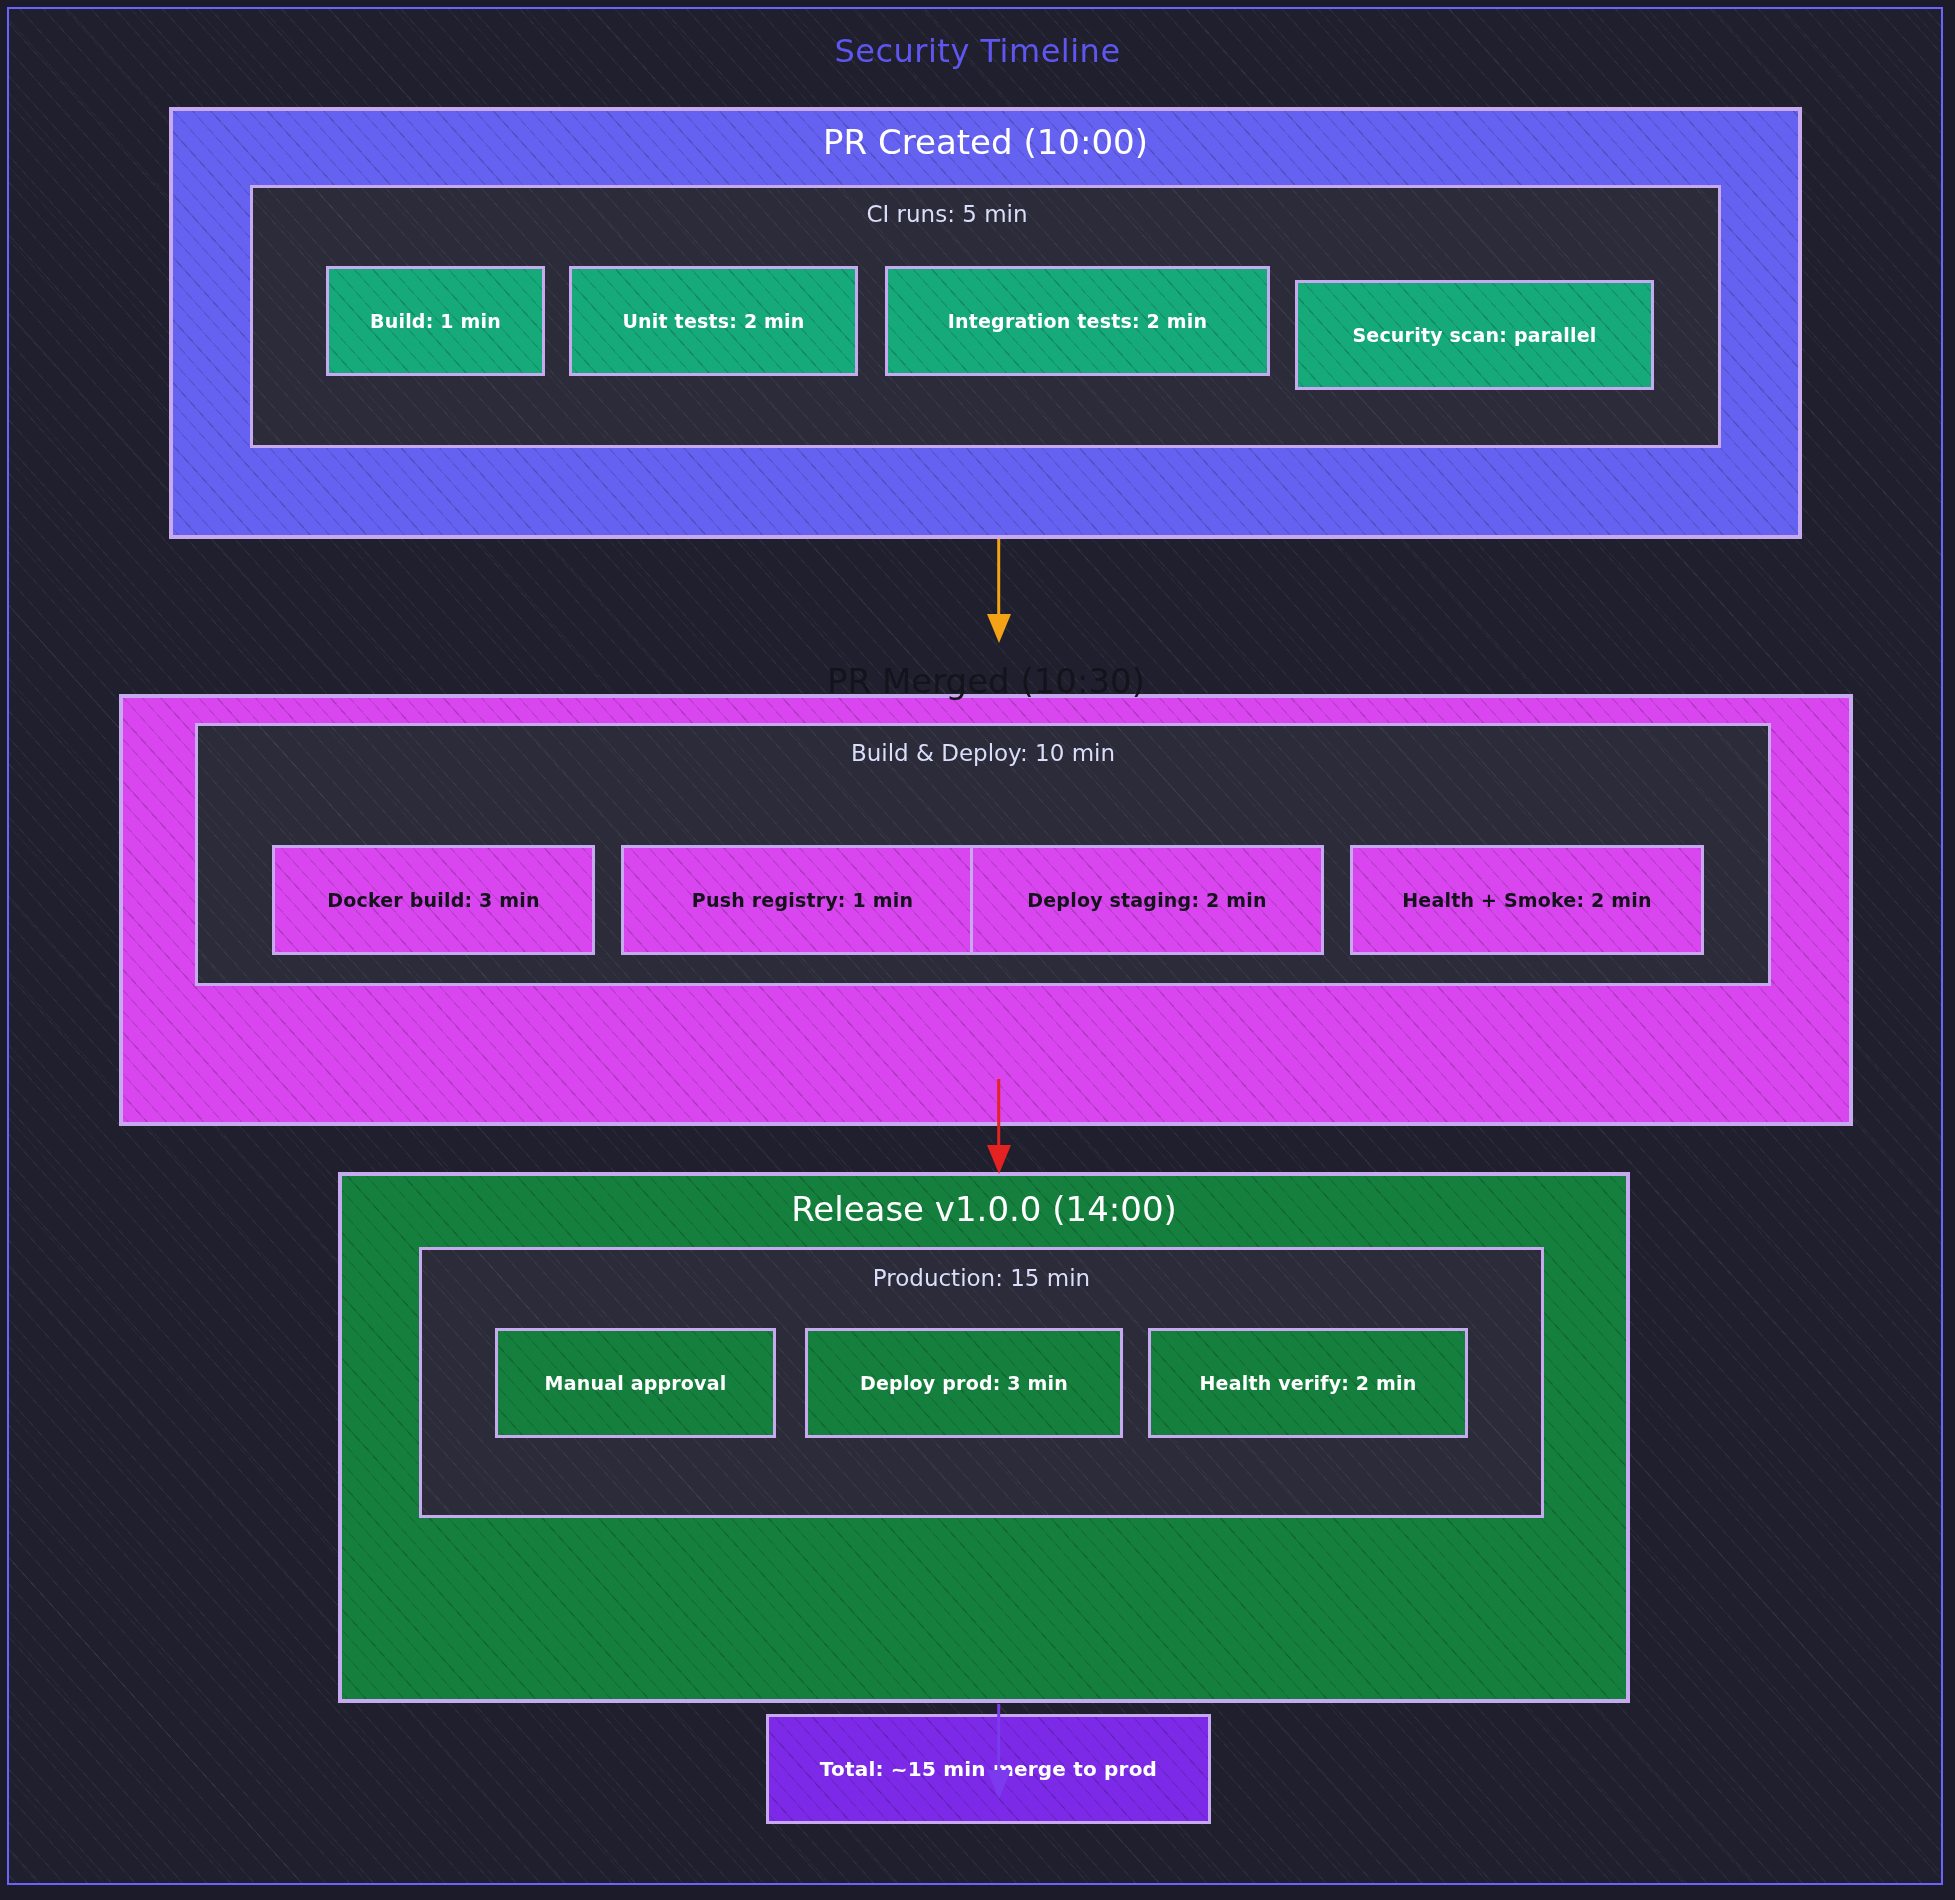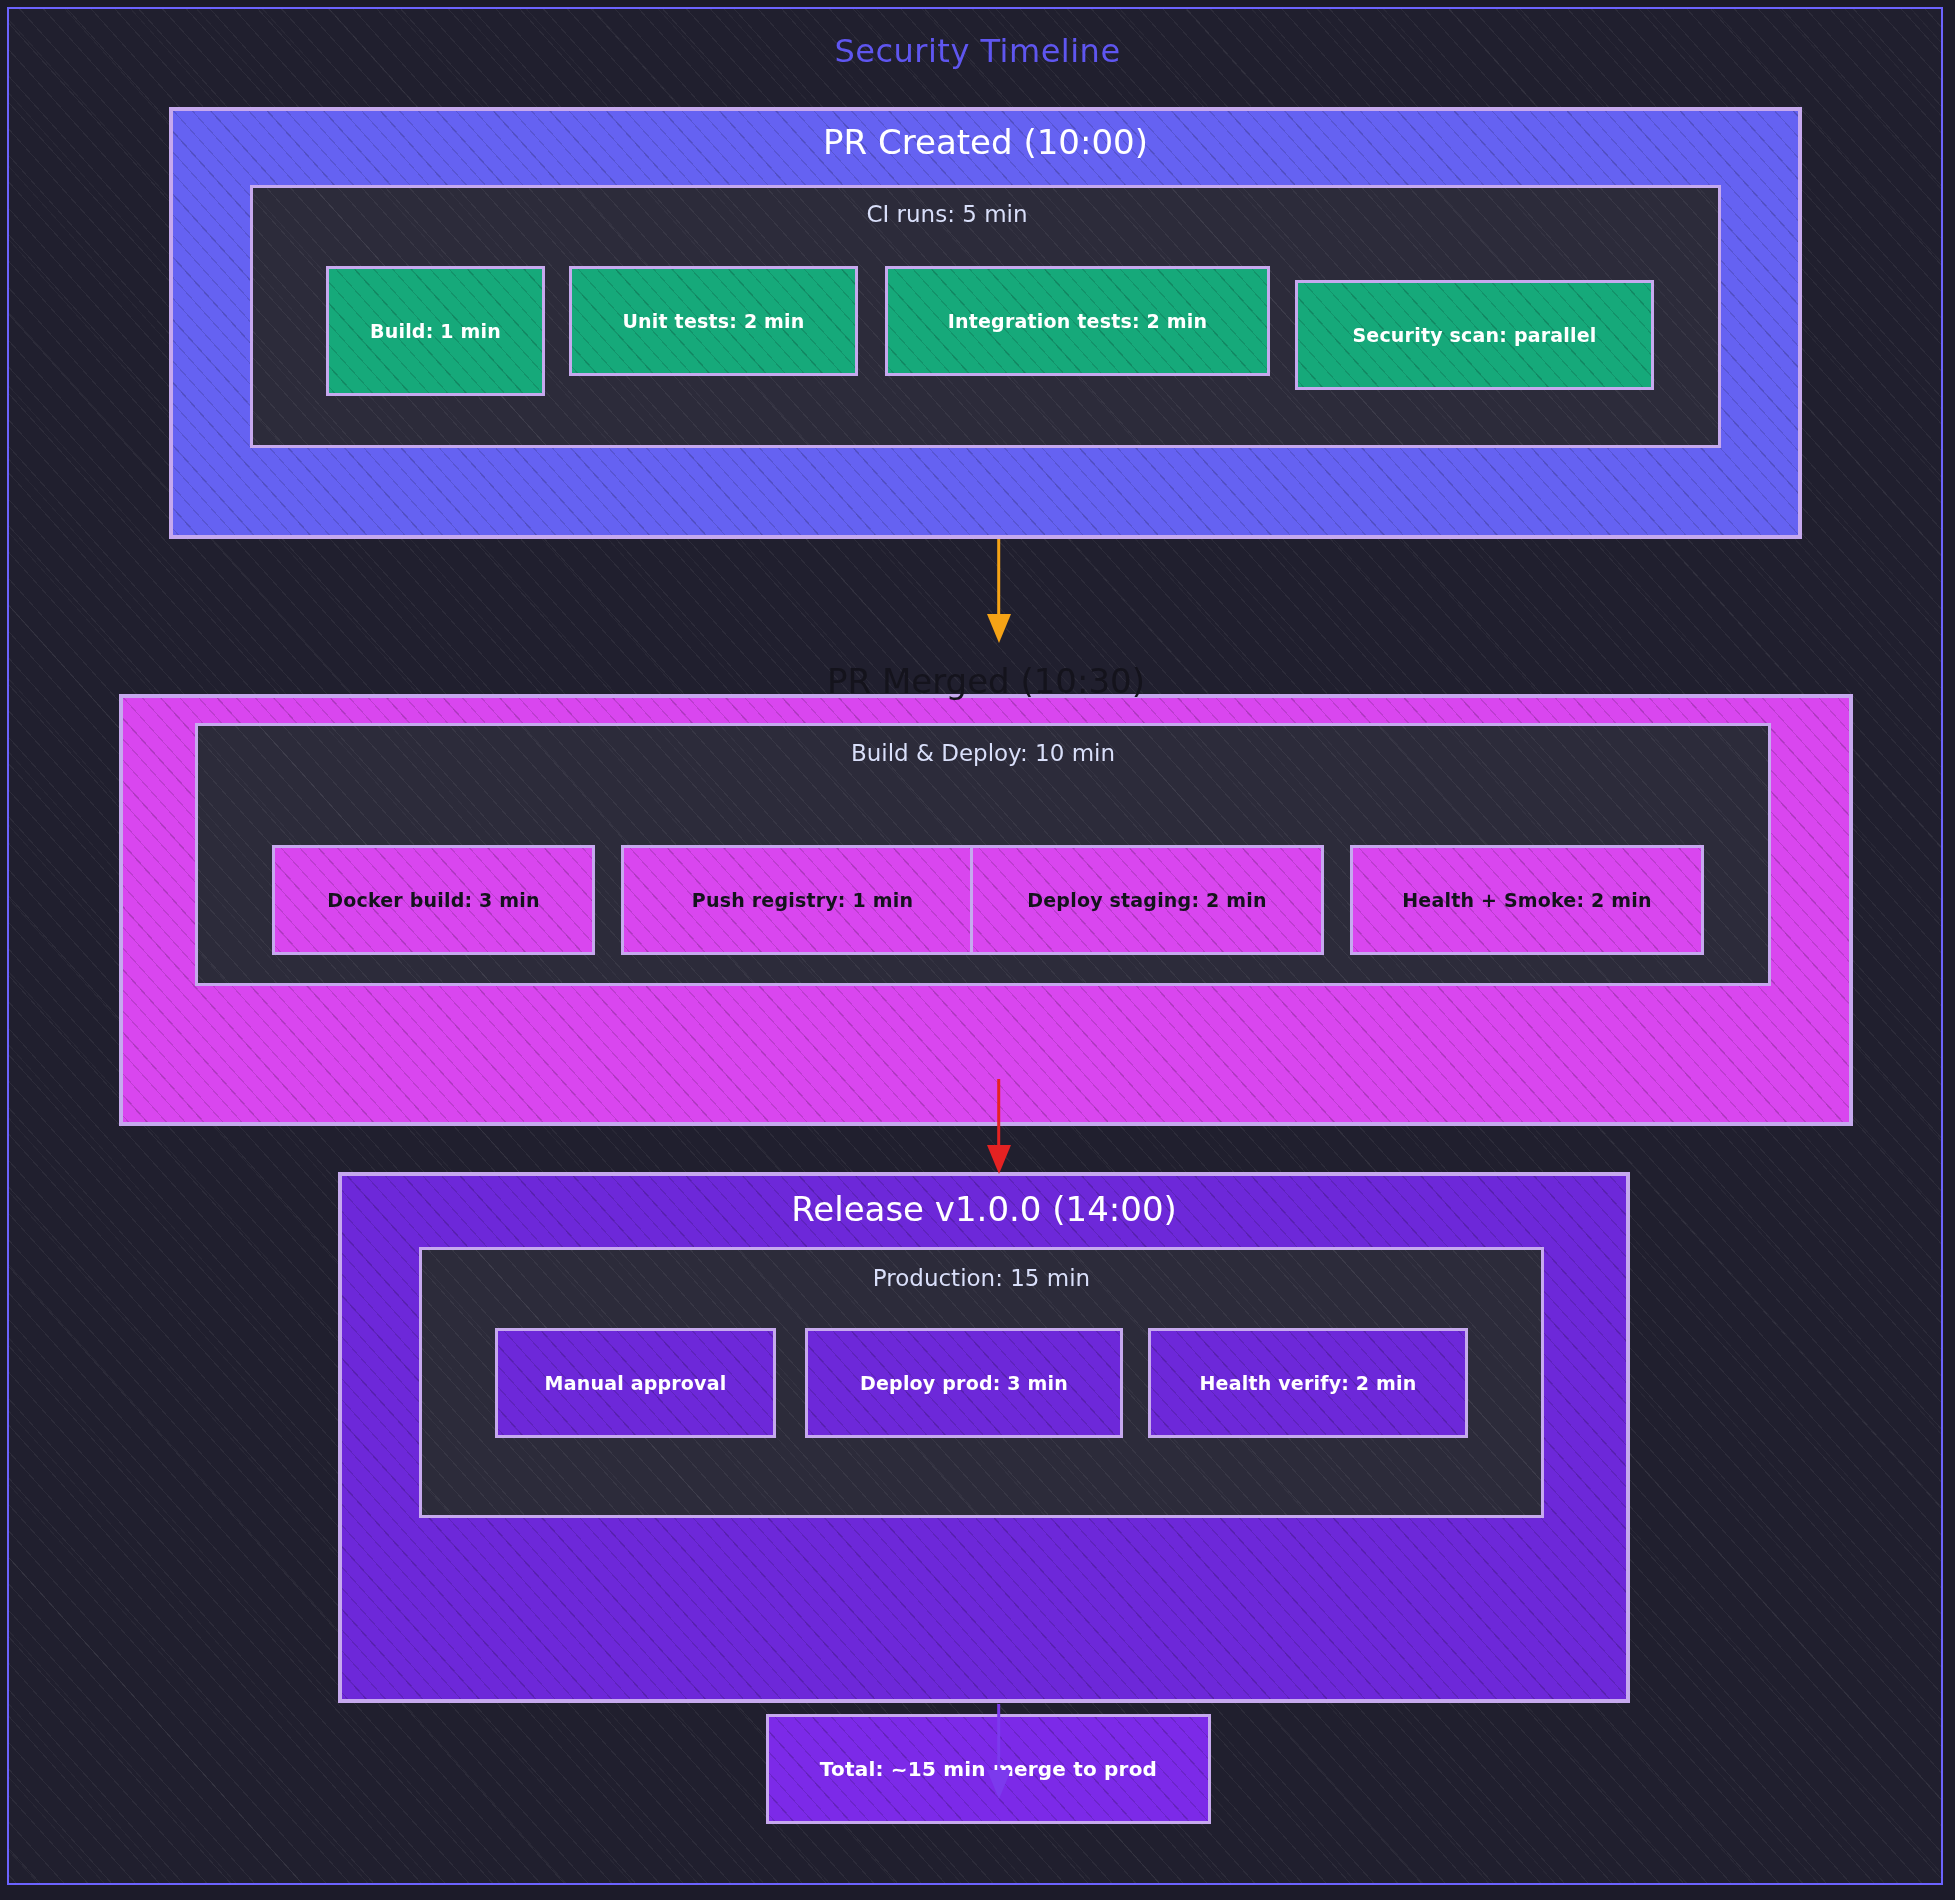--- a/index.html
+++ b/index.html
@@ -125,21 +125,21 @@
     font-weight: 700;
     letter-spacing: 0.2px;
     z-index: 8;
     padding: 0 8.3px;
   }
   .node > span { position: relative; z-index: 3; }
 
   
   .fill-green  { background: #16a97a; color: #ffffff; }
   .fill-orange { background: #d946ef; color: #14131c; margin-top: 48px; }
-  .fill-red    { background: #6d28d9; color: #ffffff; }
+  .fill-red    { background: #15803d; color: #ffffff; }
   .fill-purple { background: #7c2ae8; color: #ffffff; }
   .fill-indigo { background: #6562f2; color: #ffffff; }
 
   .txt-white { color: #ffffff; }
   .txt-dark  { color: #14131c; }
 
   
   .arrow { position: absolute; z-index: 10; }
   .arrow .shaft {
     position: absolute;
@@ -168,21 +168,21 @@
   <div id="diagram-title">Security Timeline</div>
 
   <div class="stage-box fill-indigo hatch-fill" style="left:169px; top:107px; width:1633px; height:432px;">
   </div>
   <div class="stage-title txt-white" style="left:169px; top:122px; width:1633px;">PR Created (10:00)</div>
 
   <div class="phase-box hatch-dark" style="left:250px; top:185px; width:1471px; height:263px;">
   </div>
   <div class="phase-title" style="left:250px; top:201px; width:1394px;">CI runs: 5 min</div>
 
-  <div class="node fill-green hatch-fill" style="left:326px; top:266px; width:219px; height:130px;">
+  <div class="node fill-green hatch-fill" style="left:326px; top:266px; width:219px; height:110px;">
     <span>Build: 1 min</span>
   </div>
   <div class="node fill-green hatch-fill" style="left:569px; top:266px; width:289px; height:110px;">
     <span>Unit tests: 2 min</span>
   </div>
   <div class="node fill-green hatch-fill" style="left:885px; top:266px; width:385px; height:110px;">
     <span>Integration tests: 2 min</span>
   </div>
   <div class="node fill-green hatch-fill" style="left:1295px; top:280px; width:359px; height:110px;">
     <span>Security scan: parallel</span>

